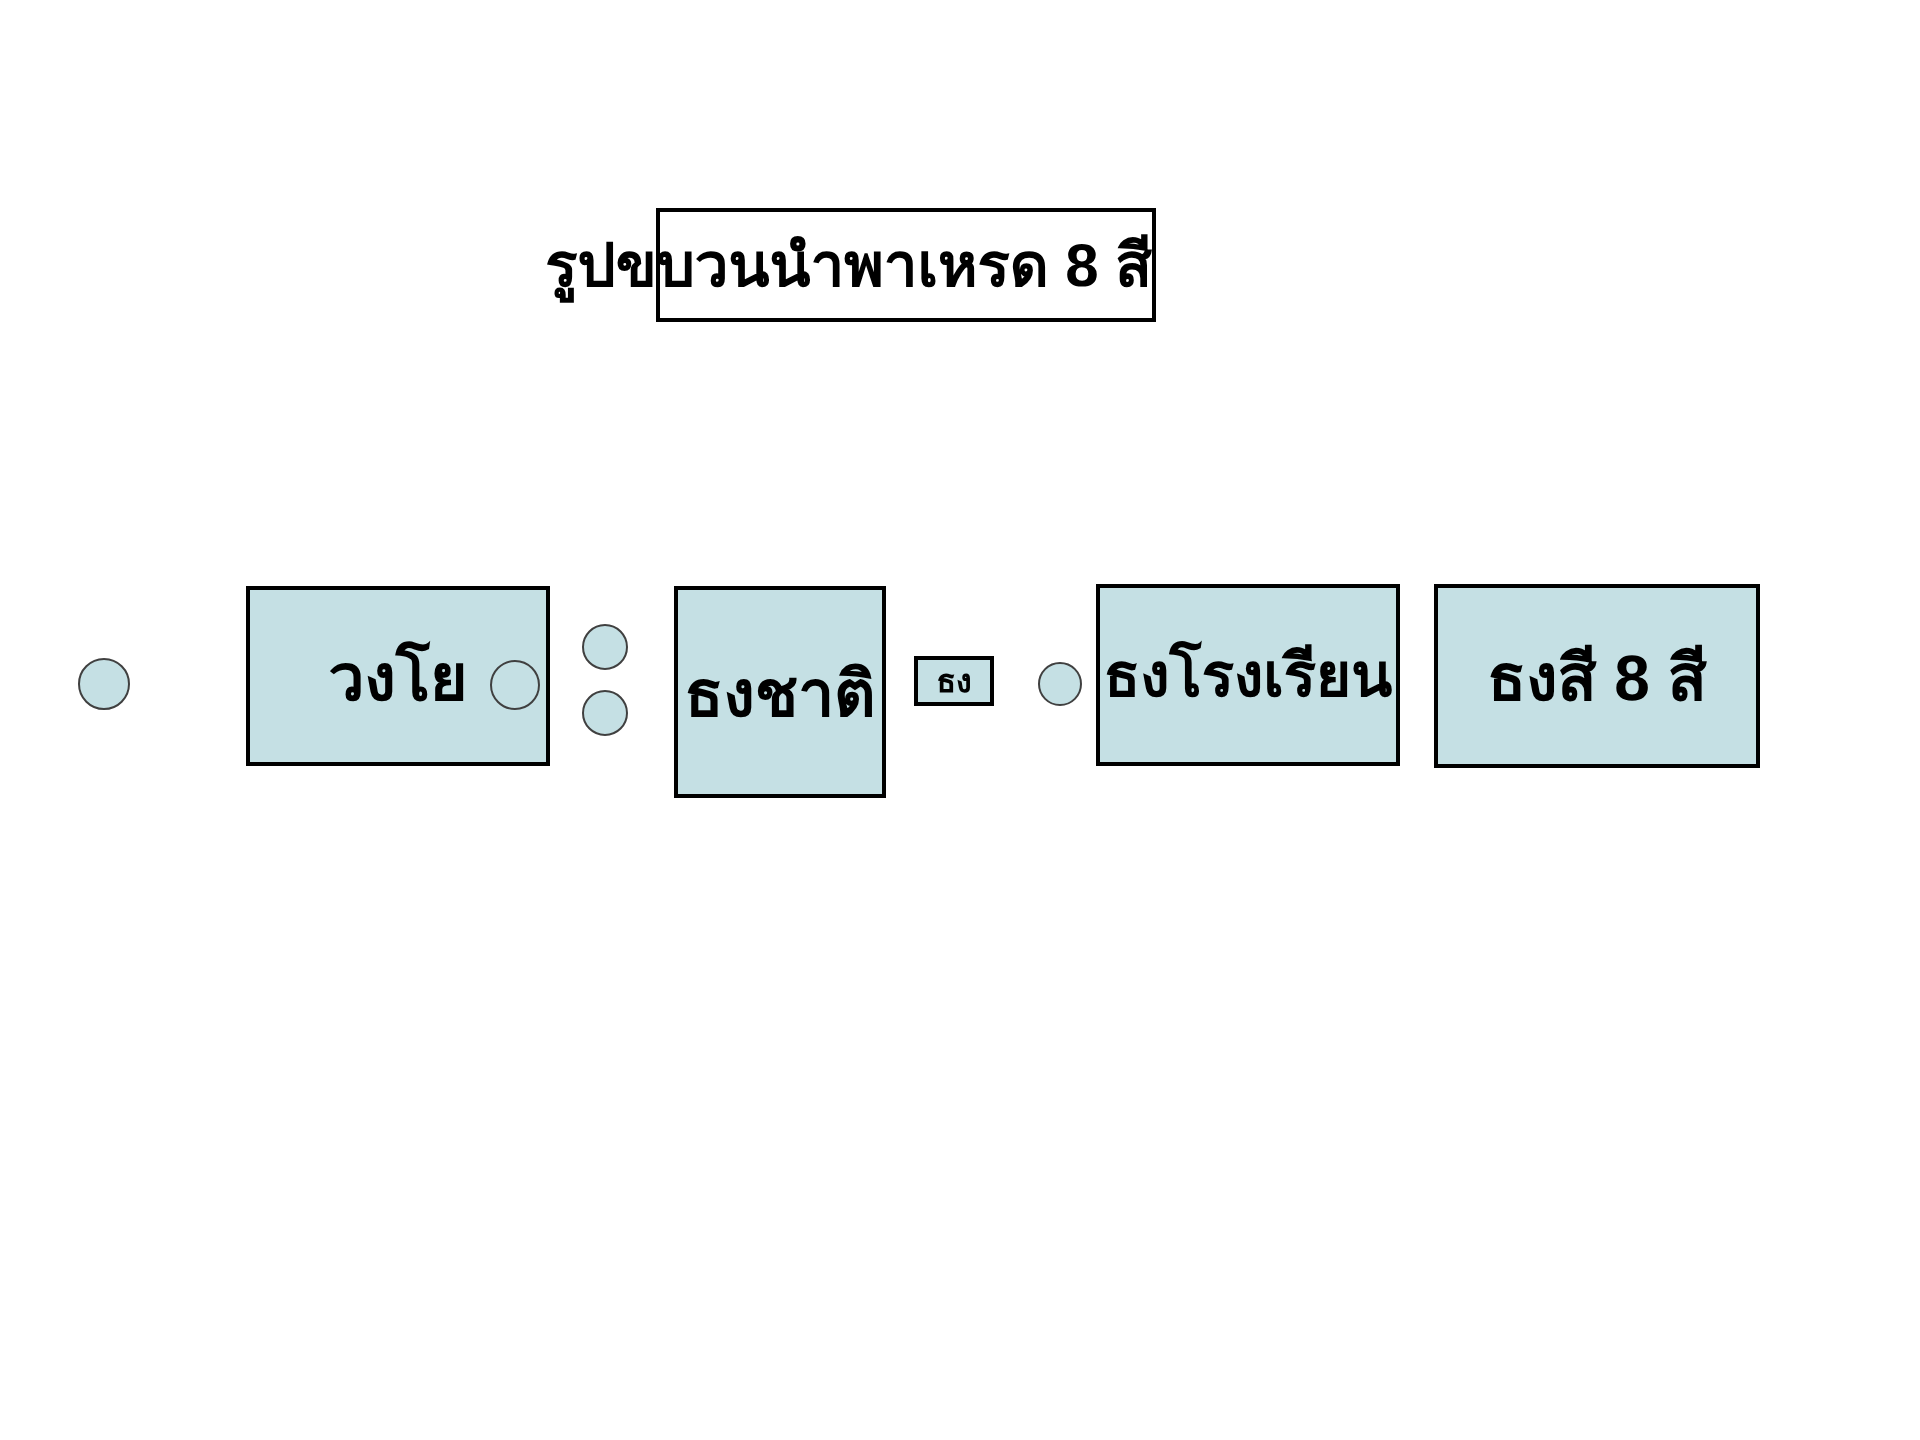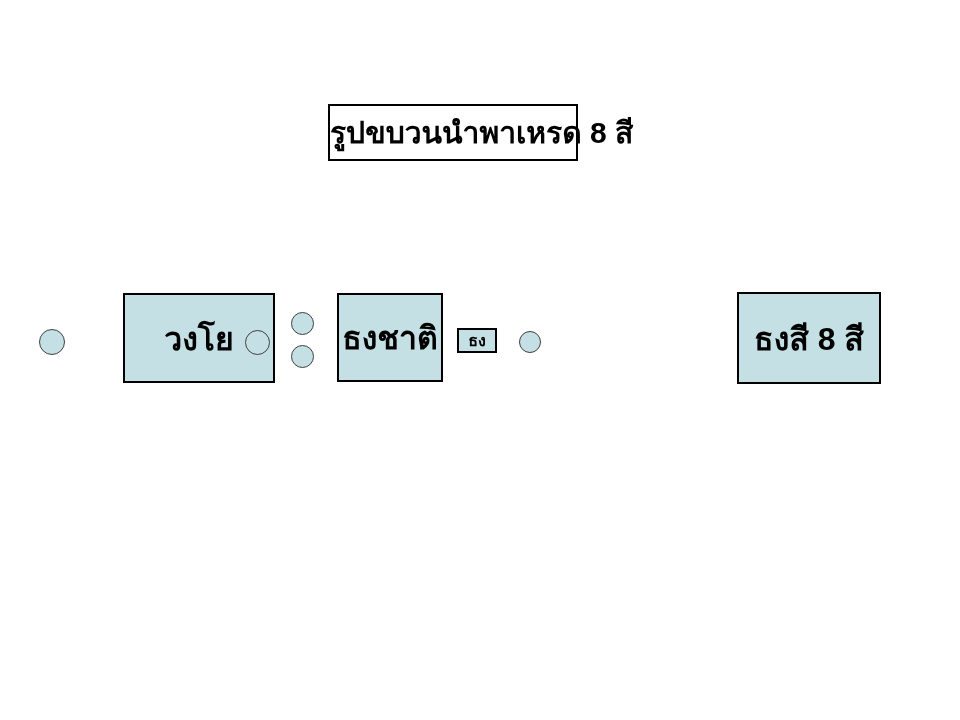--- a/index.html
+++ b/index.html
@@ -12,38 +12,38 @@
     font-family: "Liberation Sans", sans-serif;
     color: #000000;
   }
   .title-box {
     position: absolute;
     left: 328px; top: 104px;
     width: 250px; height: 57px;
     background: #ffffff;
     border: 2px solid #000000;
     box-sizing: border-box;
-    display: flex; align-items: center; justify-content: flex-start;
+    display: flex; align-items: center; justify-content: flex-end;
     font-size: 30px; font-weight: bold;
     white-space: nowrap;
   }
   .shape-box {
     position: absolute;
     background: #c5e0e4;
     border: 2px solid #000000;
     box-sizing: border-box;
     display: flex; align-items: center; justify-content: center;
     font-weight: bold;
     white-space: nowrap;
   }
   .box-band        { left: 79px;  top: 293px; width: 152px; height: 90px; font-size: 32px; margin-left: 44px; }
-  .box-national    { left: 337px; top: 293px; width: 106px; height: 89px; font-size: 32px; }
+  .box-national    { left: 337px; top: 293px; width: 106px; height: 106px; font-size: 32px; }
   .box-flag-small  { left: 457px; top: 328px; width: 40px;  height: 25px; font-size: 16px; }
   .box-school      { left: 548px; top: 292px; width: 152px; height: 91px; font-size: 30px; }
-  .box-colors      { left: 737px; top: 292px; width: 144px; height: 92px; font-size: 32px; }
+  .box-colors      { left: 717px; top: 292px; width: 163px; height: 92px; font-size: 32px; }
   .circle {
     position: absolute;
     background: #c5e0e4;
     border: 1.5px solid #404040;
     border-radius: 50%;
     box-sizing: border-box;
   }
   .c-lead        { left: 39px;  top: 329px; width: 26px; height: 26px; }
   .c-after-band  { left: 245px; top: 330px; width: 25px; height: 25px; }
   .c-pair-top    { left: 291px; top: 312px; width: 23px; height: 23px; }
@@ -74,18 +74,21 @@
   <div class="shape-box box-national">
     <span>ธงชาติ</span>
   </div>
 
   <div class="shape-box box-flag-small">
     <span>ธง</span>
   </div>
 
   <div class="circle c-before-school"></div>
 
+  <div class="shape-box box-school">
+    <span>ธงโรงเรียน</span>
+  </div>
 
   <div class="shape-box box-colors">
     <span>ธงสี 8 สี</span>
   </div>
 
 </div>
 
 </body></html>

